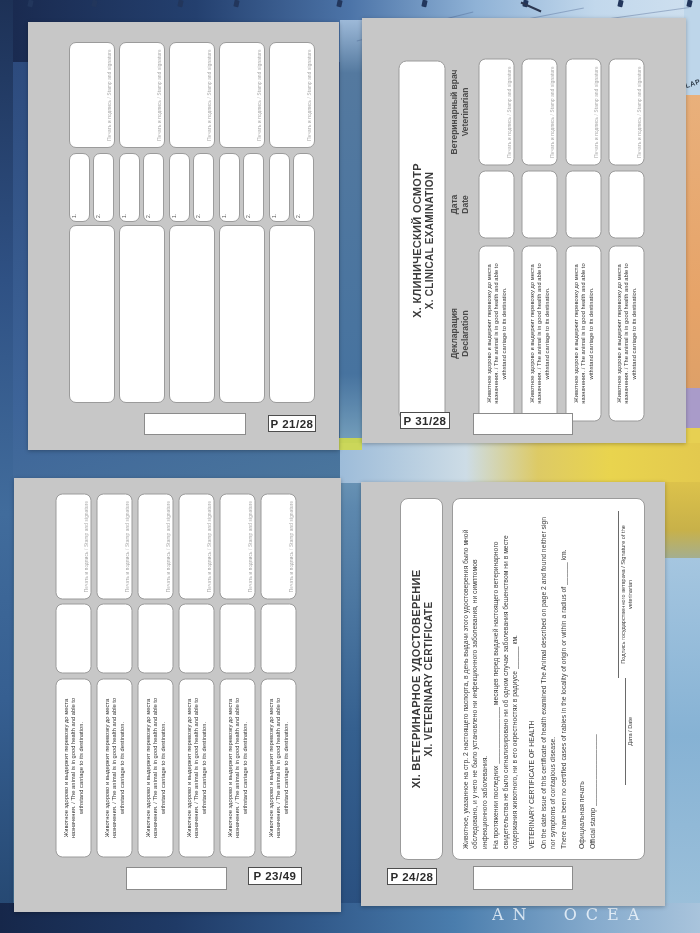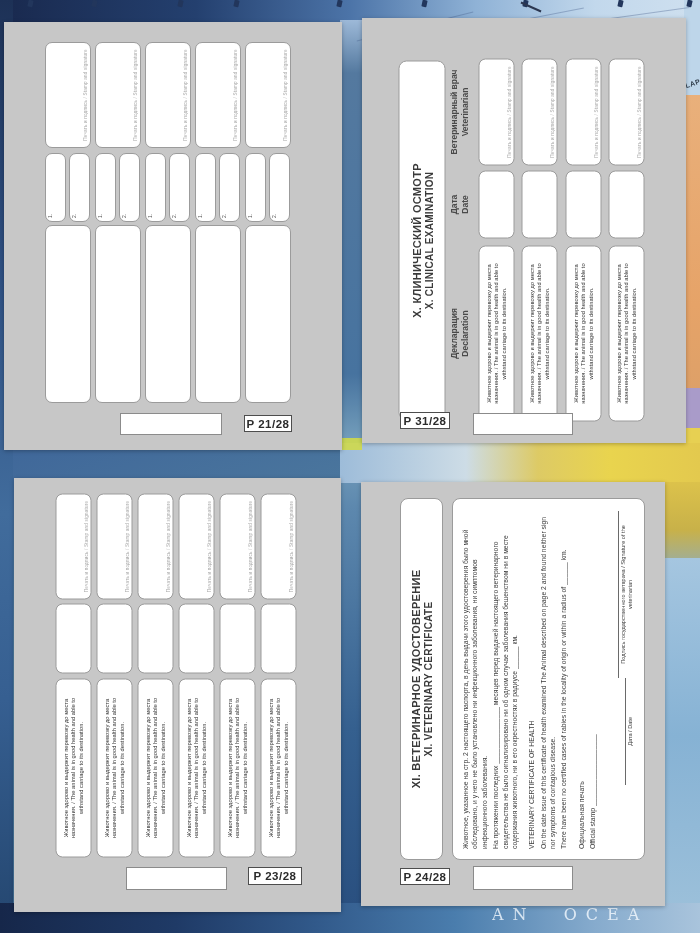--- a/index.html
+++ b/index.html
@@ -96,21 +96,21 @@
 <div class="tick" style="left:422px"></div>
 <div class="tick" style="left:523px"></div>
 <div class="tick" style="left:618px"></div>
 <div class="tick" style="left:687px"></div>
 <div class="gline" style="left:355px;top:26px;width:120px;transform:rotate(-14deg)"></div>
 <div class="gline" style="left:455px;top:20px;width:130px;transform:rotate(-11deg)"></div>
 <div class="gline" style="left:560px;top:16px;width:130px;transform:rotate(-8deg)"></div>
 <div class="map-sym-line"></div>
 <div class="map-sym"></div>
 
-<div class="page" style="left:4px;top:22px;width:338px;height:428px">
+<div class="page" style="left:28px;top:22px;width:311px;height:428px">
   <div class="rframe" style="left:-50px;top:50px;width:428px;height:328px">
 
     <div class="row" style="top:41px;height:46px">
       <div class="cell" style="left:47px;width:178px;top:0;height:46px"></div>
       <div class="cell" style="left:228px;width:69px;top:0;height:21px">
           <span class="numlab">1.</span>
         </div>
       <div class="cell" style="left:228px;width:69px;top:24px;height:21px">
           <span class="numlab">2.</span>
         </div>
@@ -263,21 +263,21 @@
     </div>
     <div class="row" style="top:246px;height:36px">
       <div class="cell decl-text" style="left:55px;width:179px;top:0;height:36px">Животное здорово и выдержит перевозку до места назначения. / The animal is in good health and able to withstand carriage to its destination.</div>
       <div class="cell" style="left:239px;width:70px;top:0;height:36px"></div>
       <div class="cell" style="left:313px;width:106px;top:0;height:36px">
           <span class="stamp-text">Печать и подпись / Stamp and signature</span>
         </div>
     </div>
   </div>
   <div class="blankbox" style="left:112px;top:389px;width:99px;height:21px"></div>
-  <div class="pnum" style="left:234px;top:389px;width:52px;height:16px">P 23/28</div>
+  <div class="pnum" style="left:234px;top:389px;width:52px;height:16px">P 23/49</div>
 </div>
 
 <div class="page" style="left:361px;top:482px;width:304px;height:424px">
   <div class="rframe" style="left:-60px;top:60px;width:424px;height:304px">
     <div class="hbar" style="left:46px;top:39px;width:362px;height:43px">
       <span class="t1">XI. ВЕТЕРИНАРНОЕ УДОСТОВЕРЕНИЕ</span>
       <span class="t2">XI. VETERINARY CERTIFICATE</span>
     </div>
     <div class="certbox" style="left:46px;top:91px;width:362px;height:193px">
       <p>Животное, указанное на стр. 2 настоящего паспорта, в день выдачи этого удостоверения было мной обследовано, и у него не было установлено ни инфекционного заболевания, ни симптомов инфекционного заболевания.</p>
@@ -288,15 +288,15 @@
       <p>There have been no certified cases of rabies in the locality of origin or within a radius of ______ km.</p>
       <div class="sp"></div>
       <p>Официальная печать</p>
       <p>Official stamp ___________________</p>
       <div class="sigrow">
         <div class="sigblock date-block">Дата / Date</div>
         <div class="sigblock sign-block">Подпись государственного ветврача / Signature of the veterinarian</div>
       </div>
     </div>
   </div>
-  <div class="pnum" style="left:39px;top:386px;width:48px;height:15px">P 24/28</div>
+  <div class="pnum" style="left:26px;top:386px;width:48px;height:15px">P 24/28</div>
   <div class="blankbox" style="left:112px;top:384px;width:98px;height:22px"></div>
 </div>
 
 </body></html>

